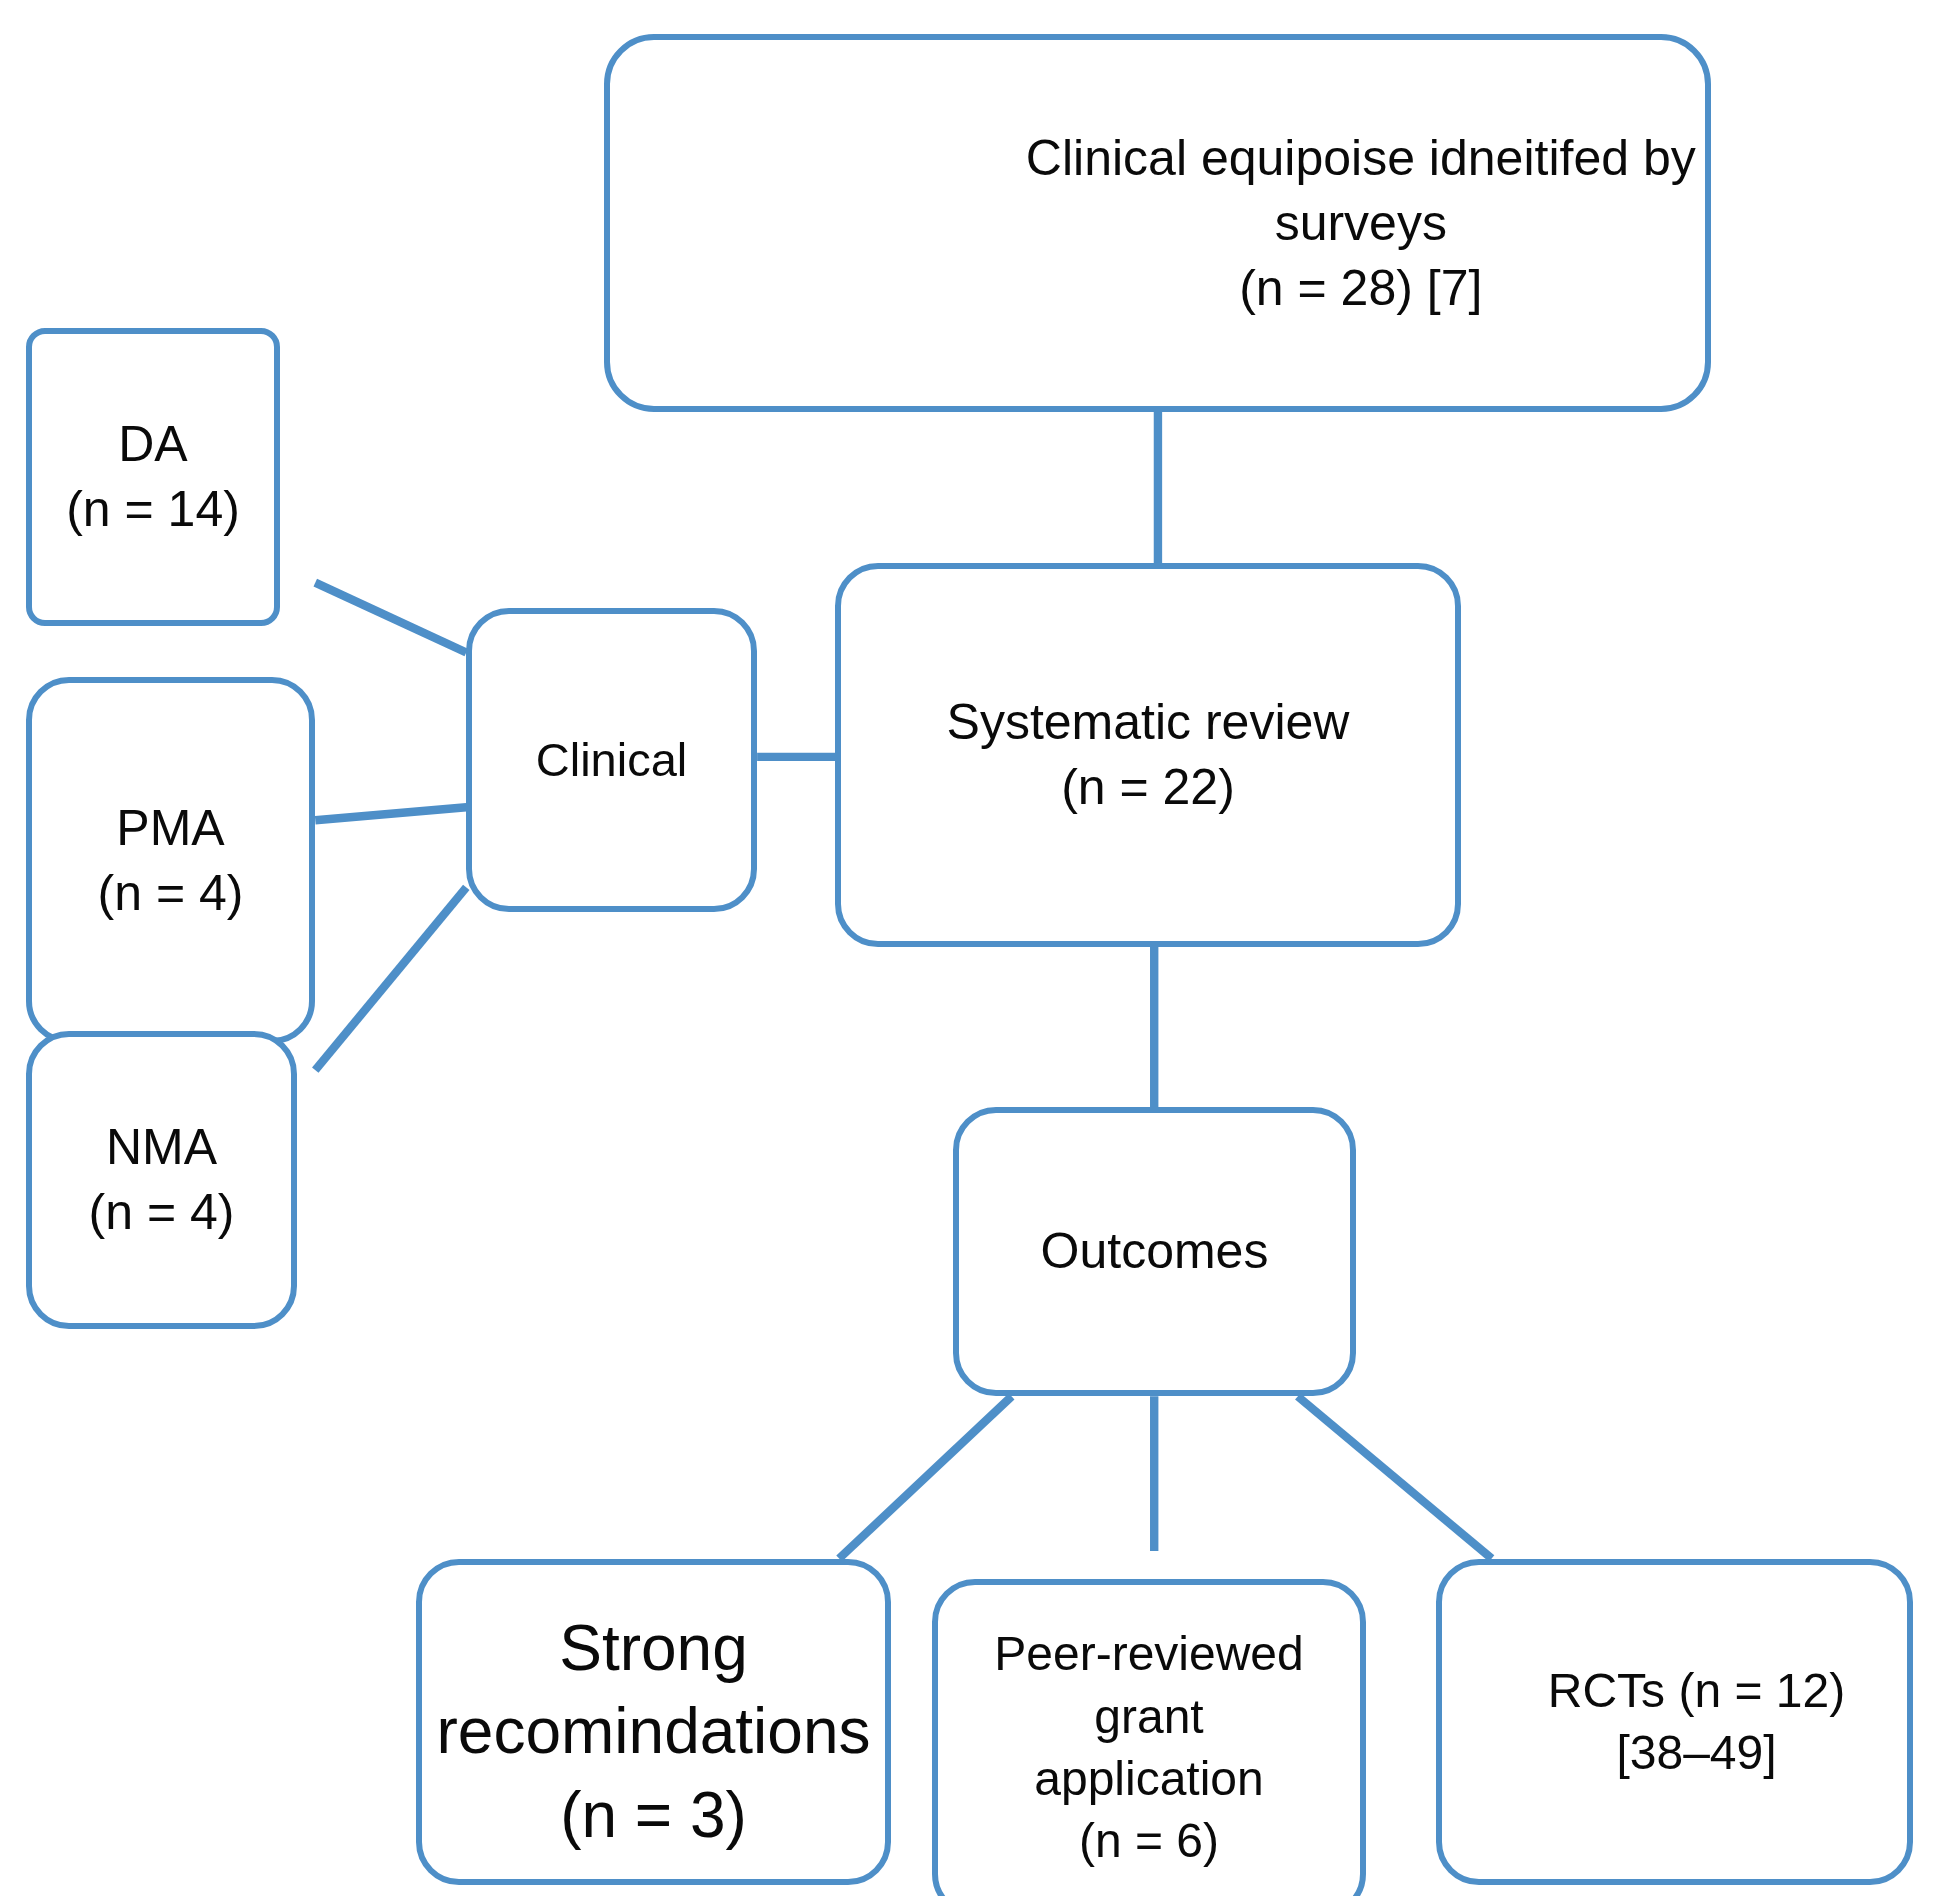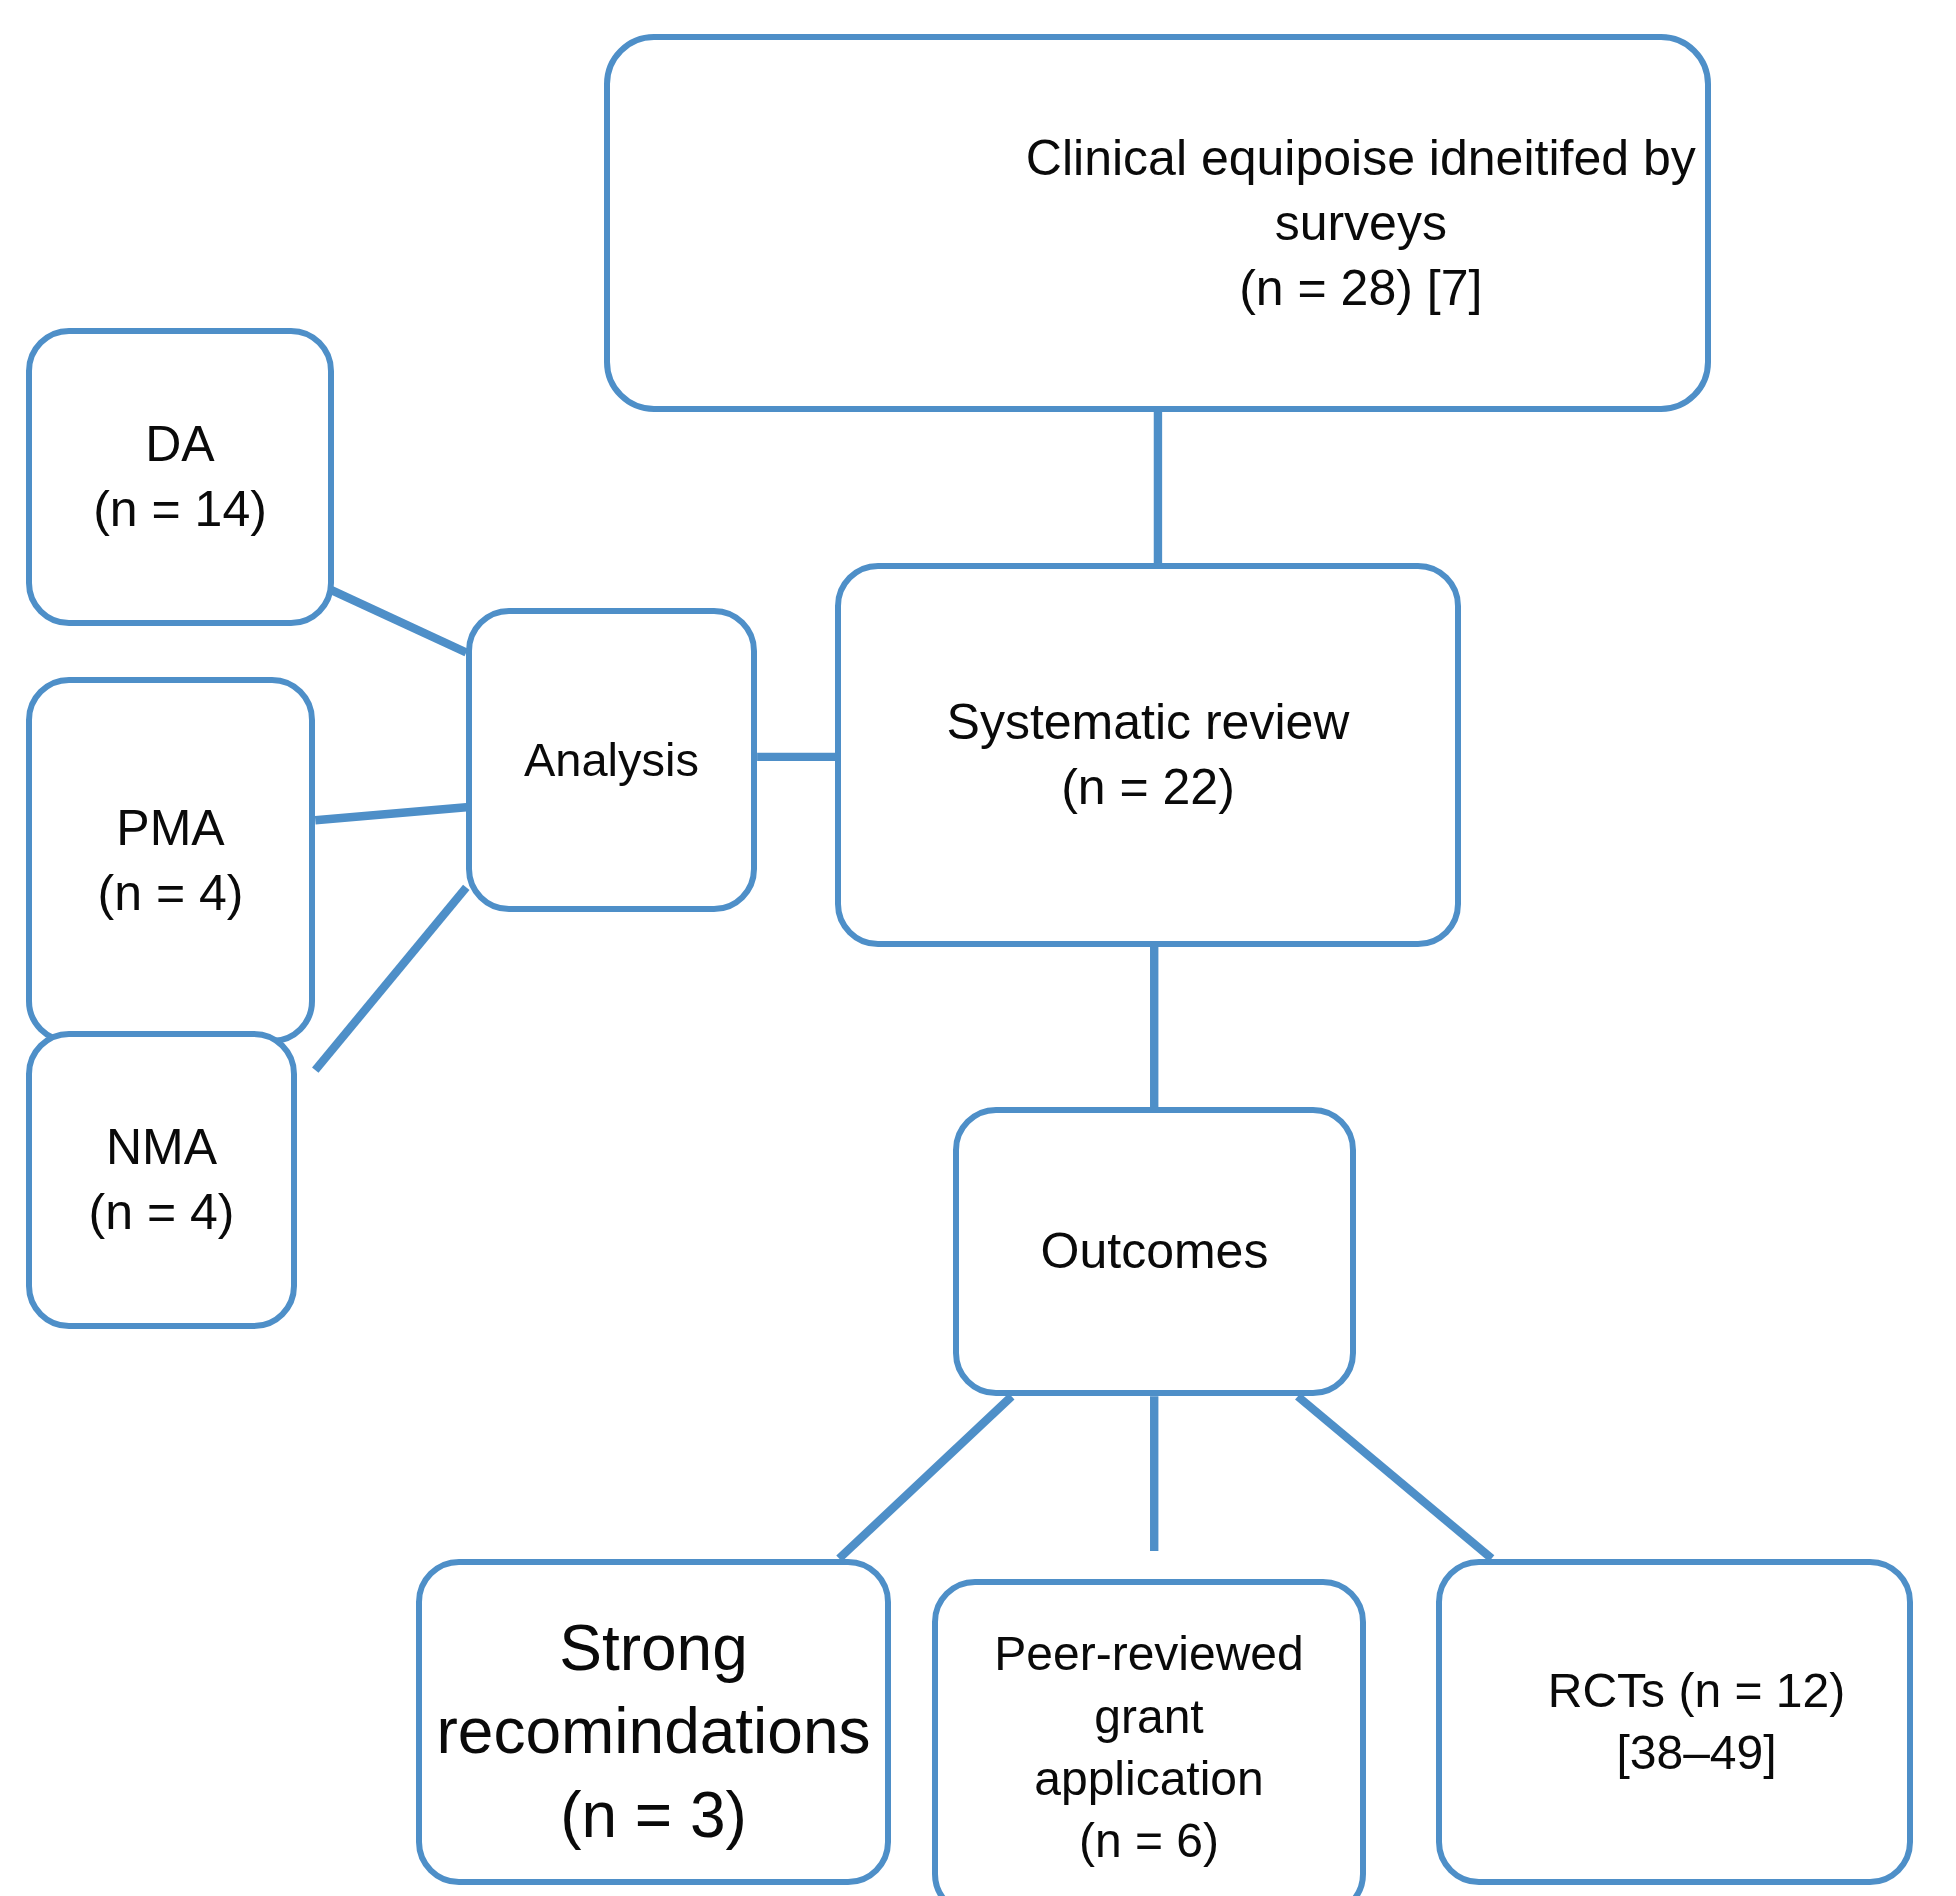--- a/index.html
+++ b/index.html
@@ -42,21 +42,21 @@
   .node .label {
     display: block;
     white-space: pre-line;
     line-height: 1.30;
     font-size: 48px;
     color: #0a0a0a;
     padding: 0 9.3px;
   }
   
   #node-equipoise   { left: 604px;  top: 34px;   width: 1107px; height: 378px; border-radius: 50px; justify-content: flex-end; }
-  #node-da         { left: 26px;   top: 328px;  width: 308px;  height: 298px; }
+  #node-da         { left: 26px;   top: 328px;  width: 254px;  height: 298px; border-radius: 19px; }
   #node-pma        { left: 26px;   top: 677px;  width: 289px;  height: 367px; }
   #node-nma        { left: 26px;   top: 1031px; width: 271px;  height: 298px; }
   #node-analysis   { left: 466px;  top: 608px;  width: 291px;  height: 304px; }
   #node-sysreview  { left: 835px;  top: 563px;  width: 626px;  height: 384px; }
   #node-outcomes   { left: 953px; top: 1107px; width: 403px;  height: 289px; }
   #node-strongrec  { left: 416px;  top: 1559px; width: 475px;  height: 326px; }
   #node-grant      { left: 932px; top: 1551px; width: 434px;  height: 338px; margin-top: 28px; }
   #node-rcts       { left: 1436px; top: 1559px; width: 477px;  height: 326px; padding-left: 44px; }
 
   #node-equipoise .label  { font-size: 50px; }
@@ -111,21 +111,21 @@
     <span class="label">PMA
 (n = 4)</span>
   </div>
 
   <div class="node" id="node-nma">
     <span class="label">NMA
 (n = 4)</span>
   </div>
 
   <div class="node" id="node-analysis">
-    <span class="label">Analysis</span>
+    <span class="label">Clinical</span>
   </div>
 
   <div class="node" id="node-sysreview">
     <span class="label">Systematic review
 (n = 22)</span>
   </div>
 
   <div class="node" id="node-outcomes">
     <span class="label">Outcomes</span>
   </div>

